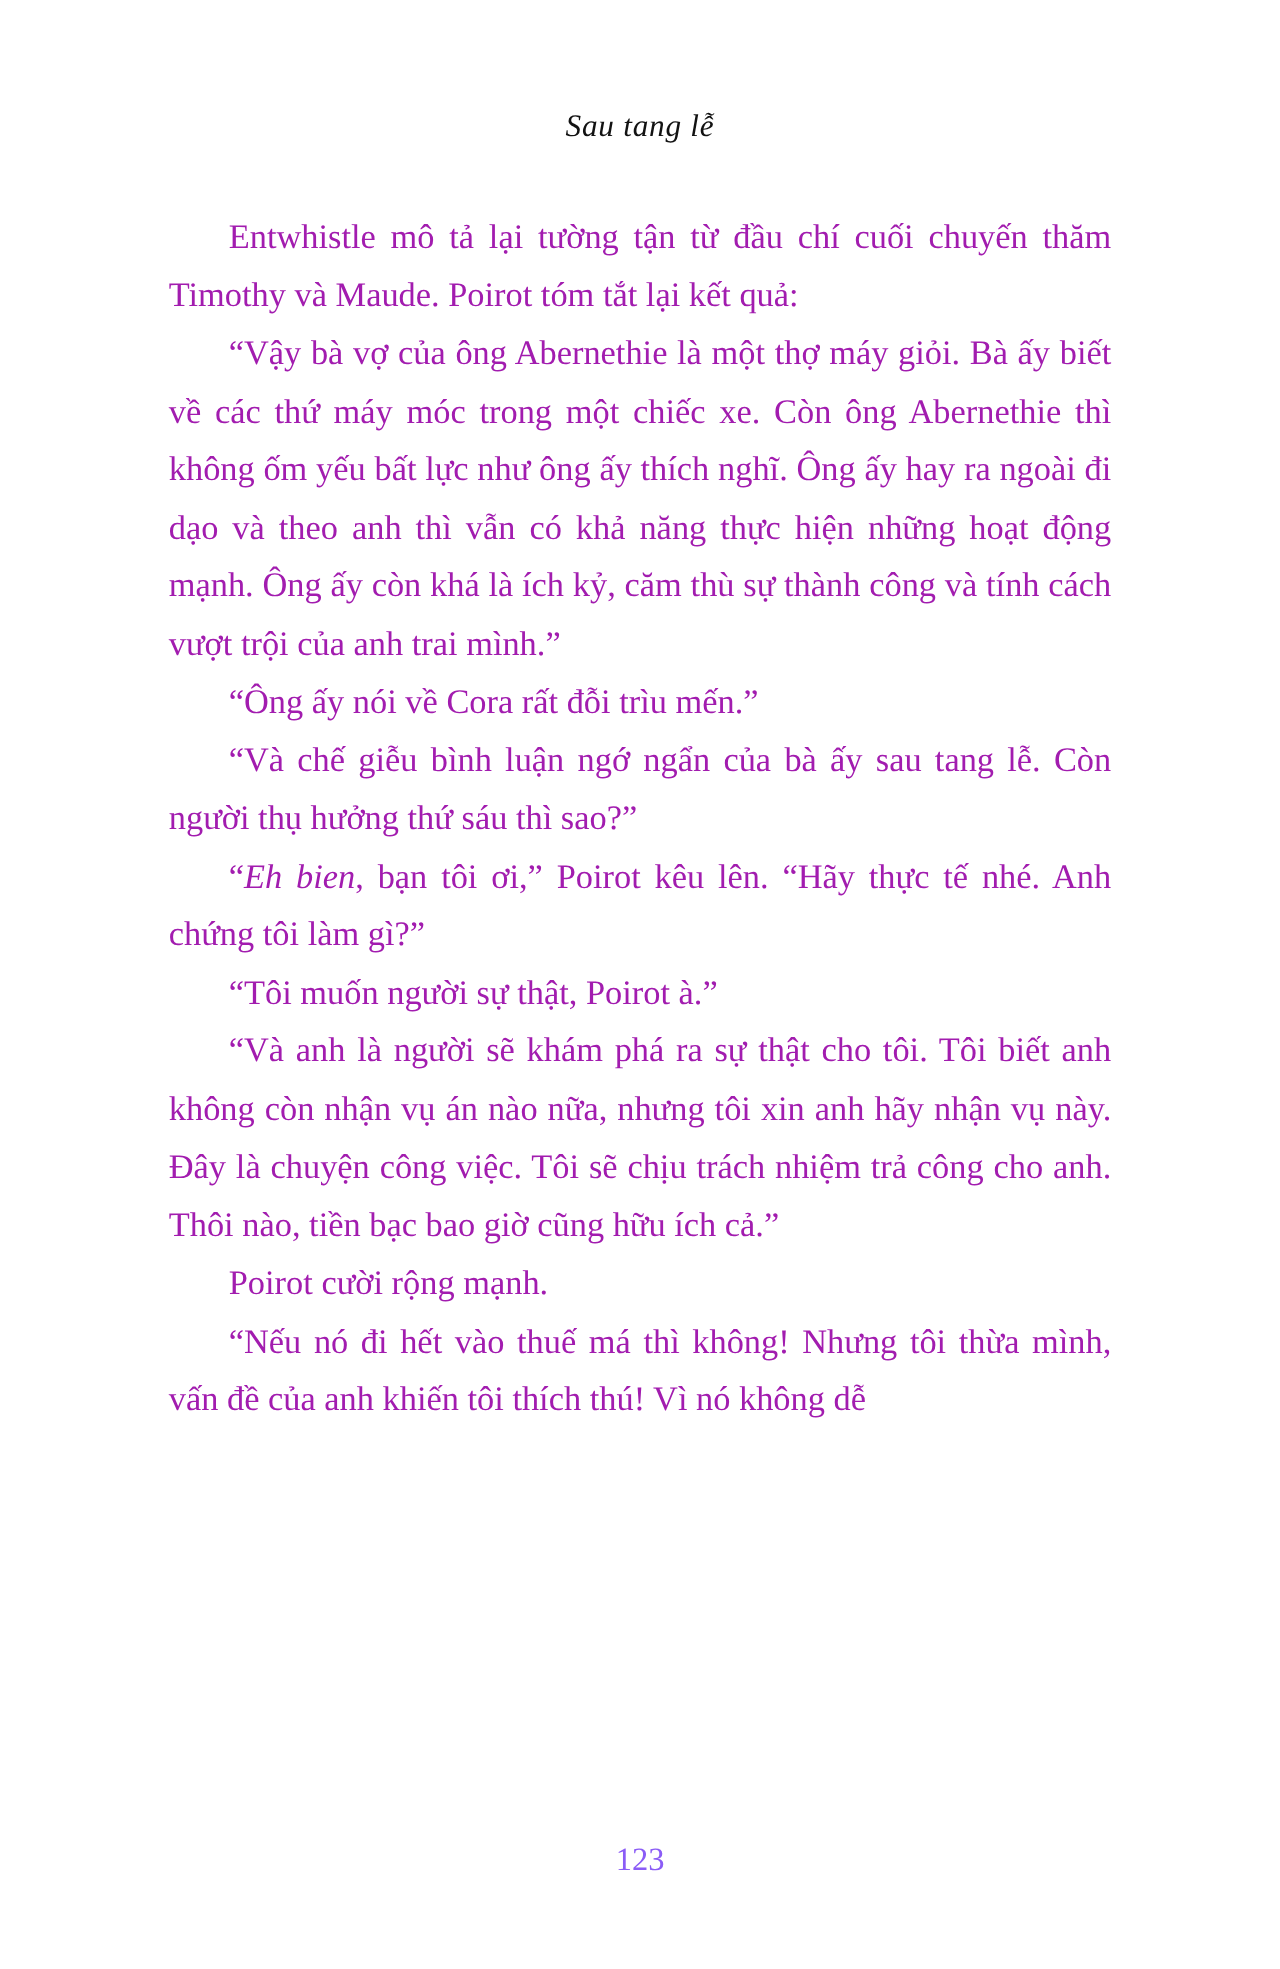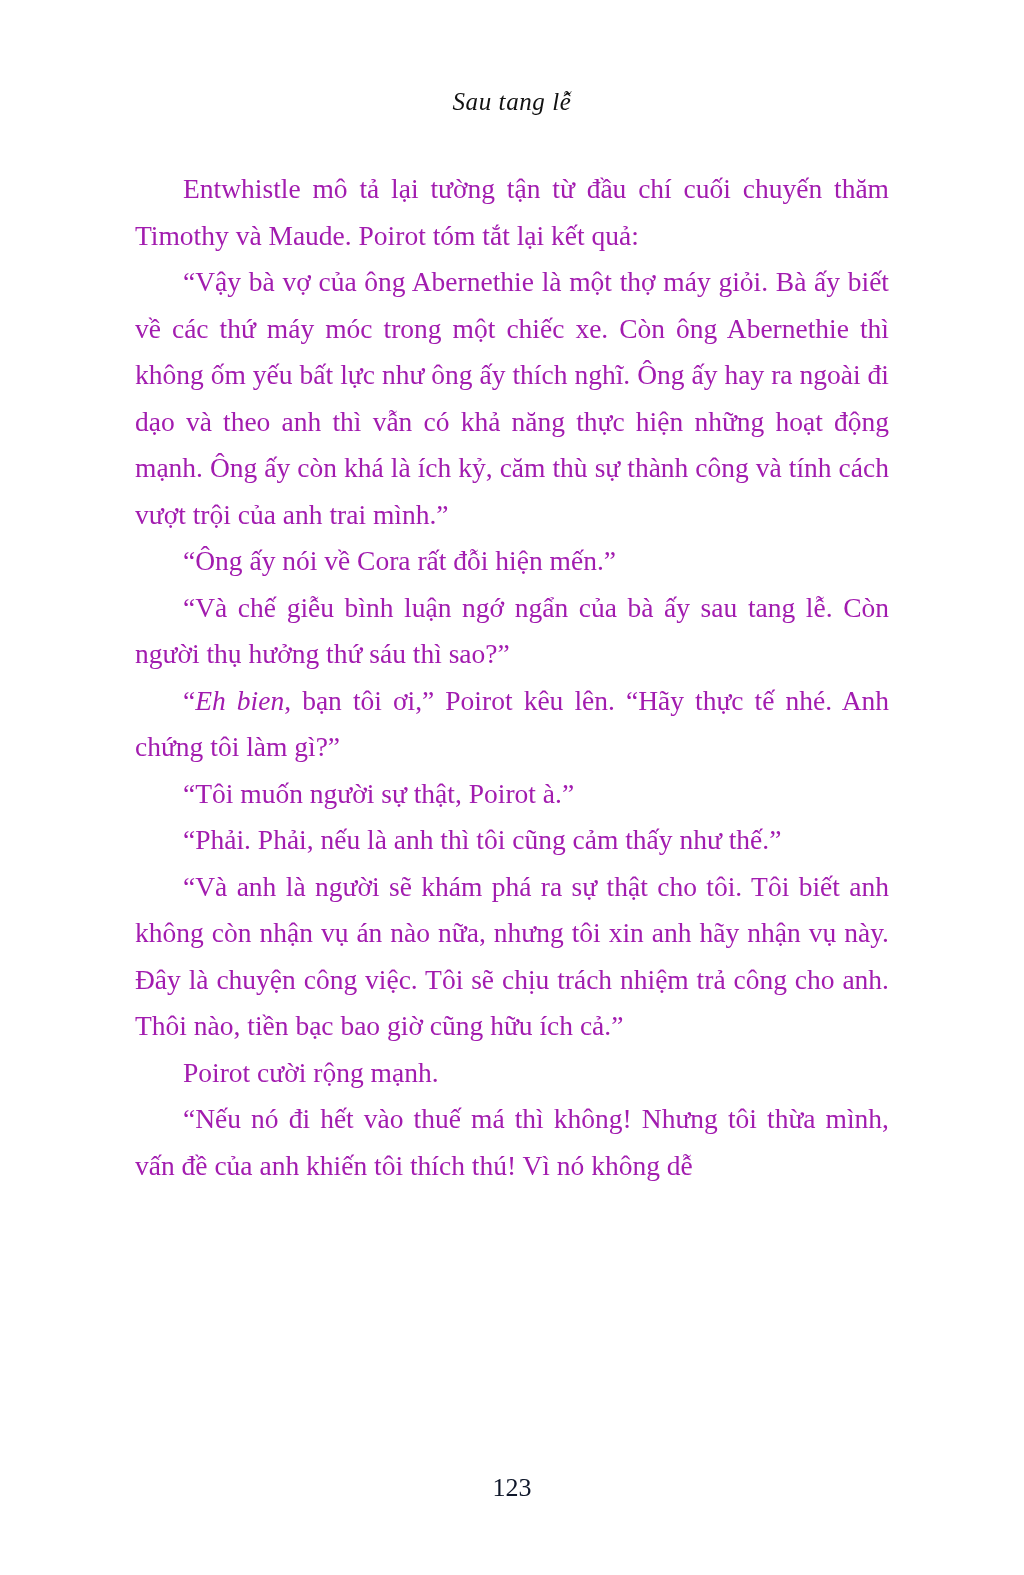--- a/index.html
+++ b/index.html
@@ -54,39 +54,38 @@
   p.para .it {
     font-style: italic;
   }
   .folio {
     position: absolute;
     bottom: 72px;
     left: 0;
     width: 1024px;
     text-align: center;
     font-size: 26px;
-    color: #0f172a;
+    color: #8b5cf6;
   }
 </style>
 </head>
 <body>
 
 <div class="page">
 
   <div class="running-head">Sau tang lễ</div>
 
   <div class="body-block">
 
   <p class="para"><span>Entwhistle mô tả lại tường tận từ đầu chí cuối chuyến thăm Timothy và Maude. Poirot tóm tắt lại kết quả:</span></p>
       <p class="para"><span>“Vậy bà vợ của ông Abernethie là một thợ máy giỏi. Bà ấy biết về các thứ máy móc trong một chiếc xe. Còn ông Abernethie thì không ốm yếu bất lực như ông ấy thích nghĩ. Ông ấy hay ra ngoài đi dạo và theo anh thì vẫn có khả năng thực hiện những hoạt động mạnh. Ông ấy còn khá là ích kỷ, căm thù sự thành công và tính cách vượt trội của anh trai mình.”</span></p>
-      <p class="para"><span>“Ông ấy nói về Cora rất đỗi hiện mến.”</span></p>
+      <p class="para"><span>“Ông ấy nói về Cora rất đỗi trìu mến.”</span></p>
       <p class="para"><span>“Và chế giễu bình luận ngớ ngẩn của bà ấy sau tang lễ. Còn người thụ hưởng thứ sáu thì sao?”</span></p>
       <p class="para"><span>“</span><span class="it">Eh bien</span><span>, bạn tôi ơi,” Poirot kêu lên. “Hãy thực tế nhé. Anh chứng tôi làm gì?”</span></p>
       <p class="para"><span>“Tôi muốn người sự thật, Poirot à.”</span></p>
-      <p class="para"><span>“Phải. Phải, nếu là anh thì tôi cũng cảm thấy như thế.”</span></p>
       <p class="para"><span>“Và anh là người sẽ khám phá ra sự thật cho tôi. Tôi biết anh không còn nhận vụ án nào nữa, nhưng tôi xin anh hãy nhận vụ này. Đây là chuyện công việc. Tôi sẽ chịu trách nhiệm trả công cho anh. Thôi nào, tiền bạc bao giờ cũng hữu ích cả.”</span></p>
       <p class="para"><span>Poirot cười rộng mạnh.</span></p>
       <p class="para"><span>“Nếu nó đi hết vào thuế má thì không! Nhưng tôi thừa mình, vấn đề của anh khiến tôi thích thú! Vì nó không dễ</span></p>
     </div>
 
   <div class="folio">123</div>
 
 </div>
 
 </body></html>

